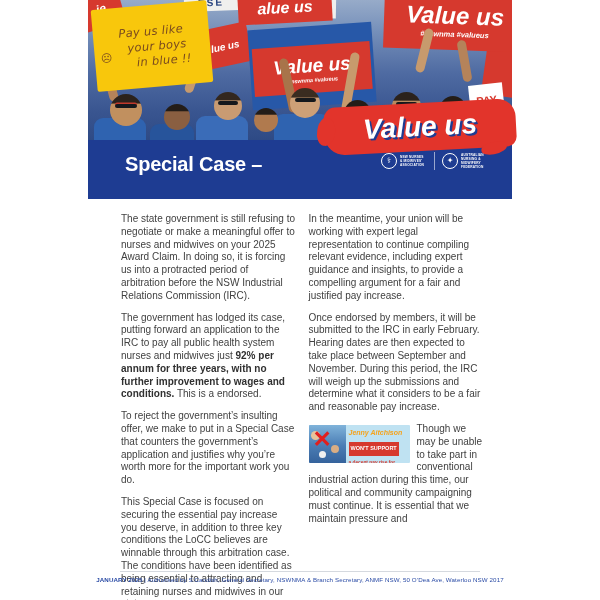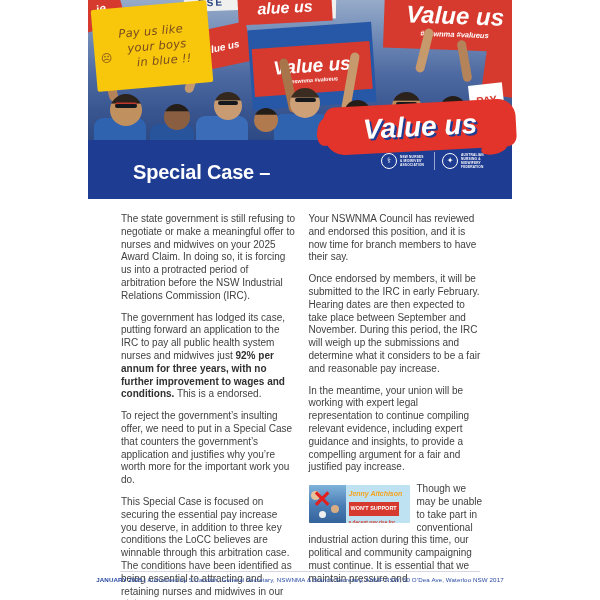--- a/index.html
+++ b/index.html
@@ -56,21 +56,21 @@
     transform:rotate(-3deg); background:#e2342b; border-radius:12px 18px 10px 20px;
     display:flex; align-items:center; justify-content:center;
     color:#fff; font-size:28px; font-weight:bold; font-style:italic;
     text-shadow:2px 2px 0 #1e3c92;
   }
   .biglogo::before { content:""; position:absolute; left:-7px; top:10px; width:18px; height:28px; background:#e2342b; border-radius:45% 60% 50% 55%; transform:rotate(14deg); }
   .biglogo::after  { content:""; position:absolute; right:10px; bottom:-7px; width:26px; height:12px; background:#e2342b; border-radius:50% 40% 60% 50%; transform:rotate(-8deg); }
 
   
   .banner { position:absolute; top:140px; left:0; width:424px; height:59px; background:#1e3c92; z-index:5; }
-  .title { margin:12px; padding:9px 0 0 33px; color:#fff; font-size:20px; line-height:23px; font-weight:bold; letter-spacing:-0.2px; }
+  .title { margin:4px; padding:9px 0 0 33px; color:#fff; font-size:20px; line-height:23px; font-weight:bold; letter-spacing:-0.2px; }
   .title span { display:block; }
   .logos { position:absolute; top:12px; right:24px; display:flex; align-items:center; gap:7px; }
   .logo-item { display:flex; align-items:center; gap:3px; }
   .emb { width:14px; height:14px; border:1px solid #fff; border-radius:50%; color:#fff; font-size:8px; line-height:14px; text-align:center; flex:none; }
   .lname { width:27px; font-size:3.2px; line-height:4px; color:#fff; text-transform:uppercase; font-weight:bold; letter-spacing:0.2px; }
   .ldiv { width:1px; height:18px; background:rgba(255,255,255,0.55); }
 
   
   .content {
     position:absolute; top:199px; left:0; width:424px; box-sizing:border-box;
@@ -186,27 +186,26 @@
         <span class="emb">✦</span>
         <span class="lname">Australian Nursing &amp; Midwifery Federation</span>
       </div>
     </div>
   </div>
 
   <div class="content">
     <div class="col">
         <p class="para"><span>The state government is still refusing to negotiate or make a meaningful offer to nurses and midwives on your 2025 Award Claim. In doing so, it is forcing us into a protracted period of arbitration before the NSW Industrial Relations Commission (IRC).</span></p>
         <p class="para"><span>The government has lodged its case, putting forward an application to the IRC to pay all public health system nurses and midwives just </span><b>92% per annum for three years, with no further improvement to wages and conditions.</b><span> This is a endorsed.</span></p>
-        <p class="para"><span>To reject the government’s insulting offer, we need to put in a Special Case that counters the government’s application and justifies why you’re worth more for the important work you do.</span></p>
+        <p class="para"><span>To reject the government’s insulting offer, we make to put in a Special Case that counters the government’s application and justifies why you’re worth more for the important work you do.</span></p>
         <p class="para"><span>This Special Case is focused on securing the essential pay increase you deserve, in addition to three key conditions the LoCC believes are winnable through this arbitration case. The conditions have been identified as being essential to attracting and retaining nurses and midwives in our state.</span></p>
       </div>
     <div class="col">
-        <p class="para"><span>Your NSWNMA Council has reviewed and endorsed this position, and it is now time for branch members to have their say.</span></p>
+        <p class="para"><span>In the meantime, your union will be working with expert legal representation to continue compiling relevant evidence, including expert guidance and insights, to provide a compelling argument for a fair and justified pay increase.</span></p>
         <p class="para"><span>Once endorsed by members, it will be submitted to the IRC in early February. Hearing dates are then expected to take place between September and November. During this period, the IRC will weigh up the submissions and determine what it considers to be a fair and reasonable pay increase.</span></p>
-        <p class="para"><span>In the meantime, your union will be working with expert legal representation to continue compiling relevant evidence, including expert guidance and insights, to provide a compelling argument for a fair and justified pay increase.</span></p>
         <p class="para"><span id="inset-card" class="inset-card">
     <span class="ic-photo">
       <span class="ic-dot" style="left:2px;top:6px;width:9px;height:9px;background:#e8c39a"></span>
       <span class="ic-dot" style="left:22px;top:20px;width:8px;height:8px;background:#d9ad84"></span>
       <span class="ic-dot" style="left:10px;top:26px;width:7px;height:7px;background:#f0f0f0"></span>
       <span class="ic-x">✕</span>
     </span>
     <span class="ic-text">
       <span class="ic-name">Jenny Aitchison</span>
       <span class="ic-wont">WON'T SUPPORT</span>

